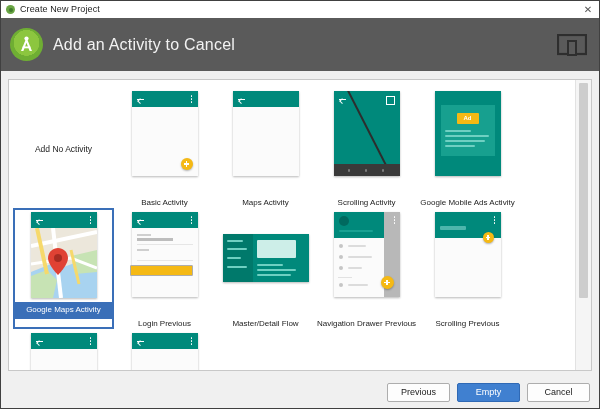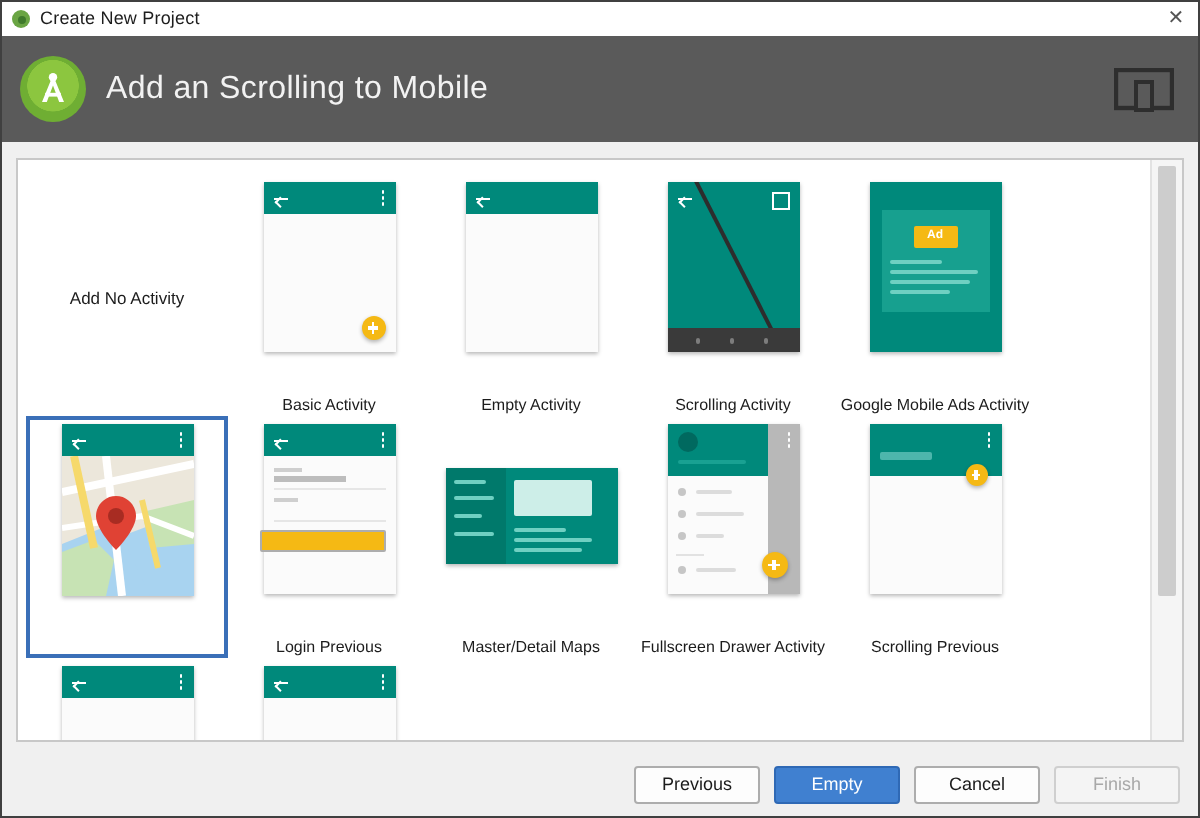--- a/index.html
+++ b/index.html
@@ -232,21 +232,21 @@
 
   <div class="header">
     <span class="as-logo">
       <span class="ring"></span>
       <svg width="33" height="33" viewBox="0 0 33 33">
         <path d="M16.5 9.5 L22 23 L19.6 23 L16.5 14.8 L13.4 23 L11 23 Z" fill="#ffffff"></path>
         <rect x="12.6" y="18.4" width="7.8" height="1.9" fill="#ffffff"></rect>
         <circle cx="16.5" cy="10.6" r="2.1" fill="#ffffff"></circle>
       </svg>
     </span>
-    <span class="header-title">Add an Scrolling to Mobile</span>
+    <span class="header-title">Add an Activity to Cancel</span>
     <span class="device-icon">
       <svg width="30" height="22" viewBox="0 0 30 22">
         <rect x="1" y="1" width="28" height="19" fill="none" stroke="#2e2e2e" stroke-width="2.2"></rect>
         <rect x="11" y="7" width="8" height="14" fill="#5a5a5a" stroke="#2e2e2e" stroke-width="2"></rect>
       </svg>
     </span>
   </div>
 
   <div class="content-wrap">
     <div class="gallery-outer">
@@ -274,21 +274,21 @@
             <div class="cell-label">Basic Activity</div>
           </div>
 
           <div class="cell">
             <div class="thumb">
               <div class="card">
                 <div class="bar"></div>
                 <div class="back-arrow"></div>
               </div>
             </div>
-            <div class="cell-label">Empty Activity</div>
+            <div class="cell-label">Maps Activity</div>
           </div>
 
           <div class="cell">
             <div class="thumb">
               <div class="fs">
                 <div class="slash"></div>
                 <div class="back-arrow"></div>
                 <div class="expand">
                   <span></span>
                     <span></span>
@@ -344,20 +344,21 @@
                     <path d="M22 0 L30 70" stroke="#ffffff" stroke-width="4" fill="none"></path>
                     <path d="M0 36 L40 30 L66 40" stroke="#ffffff" stroke-width="3" fill="none"></path>
                     <path d="M6 0 L16 46" stroke="#f6d96b" stroke-width="4" fill="none"></path>
                     <path d="M40 22 L48 56" stroke="#f6d96b" stroke-width="3" fill="none"></path>
                     <path d="M27 20 C21 20 17 25 17 30 C17 37 27 47 27 47 C27 47 37 37 37 30 C37 25 33 20 27 20 Z" fill="#e04234"></path>
                     <circle cx="27" cy="30" r="4" fill="#a82c22"></circle>
                   </svg>
                 </div>
               </div>
             </div>
+            <div class="cell-label">Google Maps Activity</div>
           </div>
 
           <div class="cell">
             <div class="thumb login">
               <div class="card">
                 <div class="bar"></div>
                 <div class="back-arrow"></div>
                 <div class="dots">
                     <i></i>
                     <i></i>
@@ -388,21 +389,21 @@
                   <div class="ln" style="left:4px;top:14px;width:20px;"></div>
                   <div class="ln" style="left:4px;top:23px;width:14px;"></div>
                   <div class="ln" style="left:4px;top:32px;width:20px;"></div>
                 </div>
                 <div class="big" style="left:40%;top:6px;width:46%;height:18px;"></div>
                 <div class="ln" style="left:40%;top:30px;width:30%;"></div>
                 <div class="ln" style="left:40%;top:35px;width:46%;"></div>
                 <div class="ln" style="left:40%;top:40px;width:40%;"></div>
               </div>
             </div>
-            <div class="cell-label">Master/Detail Maps</div>
+            <div class="cell-label">Master/Detail Flow</div>
           </div>
 
           <div class="cell">
             <div class="thumb nav">
               <div class="card">
                 <div class="scrim"></div>
                 <div class="dots" style="right:4px;top:4px;">
                     <i></i>
                     <i></i>
                     <i></i>
@@ -418,21 +419,21 @@
                   <div class="item-ln" style="left:14px;top:18px;width:24px;"></div>
                   <div class="item-dot" style="left:5px;top:28px;"></div>
                   <div class="item-ln" style="left:14px;top:29px;width:14px;"></div>
                   <div class="divider" style="top:39px;"></div>
                   <div class="item-dot" style="left:5px;top:45px;"></div>
                   <div class="item-ln" style="left:14px;top:46px;width:20px;"></div>
                 </div>
                 <div class="fab" style="right:6px;bottom:8px;width:13px;height:13px;"></div>
               </div>
             </div>
-            <div class="cell-label">Fullscreen Drawer Activity</div>
+            <div class="cell-label">Navigation Drawer Previous</div>
           </div>
 
           <div class="cell">
             <div class="thumb scroll">
               <div class="card">
                 <div class="toolbar"></div>
                 <div class="title"></div>
                 <div class="dots">
                     <i></i>
                     <i></i>
@@ -479,16 +480,15 @@
       <div class="sbar">
         <div class="thumb"></div>
       </div>
     </div>
   </div>
 
   <div class="footer">
     <div class="btn">Previous</div>
     <div class="btn primary">Empty</div>
     <div class="btn">Cancel</div>
-    <div class="btn disabled">Finish</div>
   </div>
 
 </div>
 
 </body></html>

